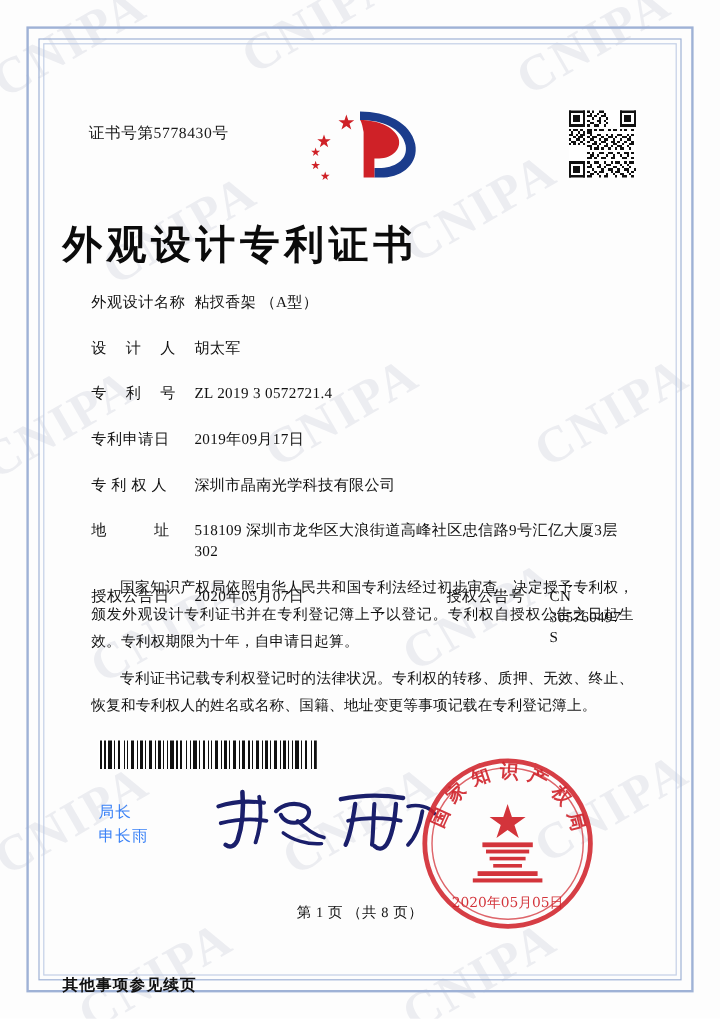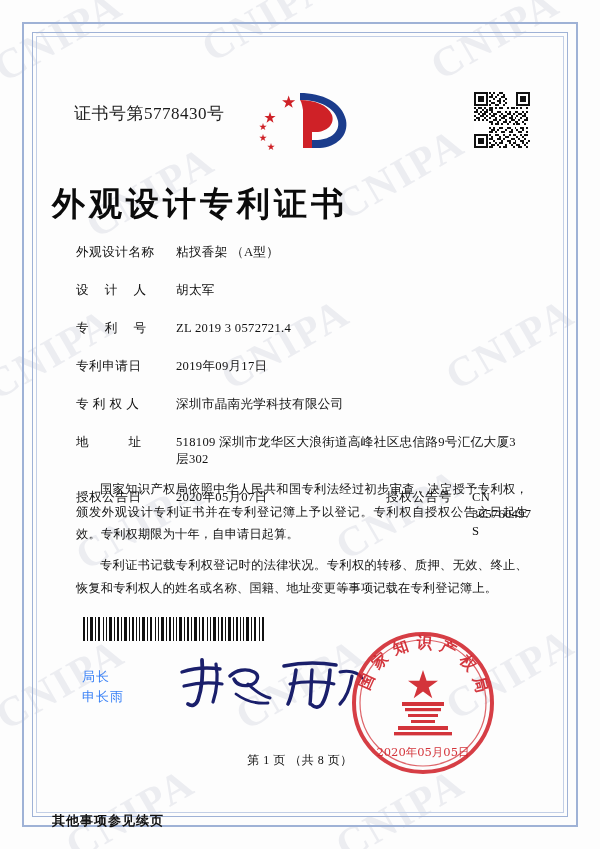--- a/index.html
+++ b/index.html
@@ -69,21 +69,21 @@
   .content {
     position: absolute;
     left: 52px; top: 52px;
     width: 496px;
     height: 745px;
   }
 
   .cert-no {
     position: absolute;
     left: 22px; top: 50px;
-    font-size: 17px;
+    font-size: 13px;
     color: #1a1a1a;
     letter-spacing: 0.5px;
   }
 
   
   .logo {
     position: absolute;
     left: 50%;
     top: 38px;
     transform: translateX(-50%);
@@ -130,21 +130,20 @@
     flex: 0 0 86px;
     letter-spacing: 0.5px;
     white-space: nowrap;
   }
   .field-label.spaced {
     letter-spacing: 6.5px;
   }
   .field-value {
     flex: 1;
     letter-spacing: 0.3px;
-    margin-left: 14px;
   }
   .field-row.dual .field-value { flex: 0 0 210px; }
   .field-label2 {
     flex: 0 0 86px;
     white-space: nowrap;
     letter-spacing: 0.5px;
   }
   .field-value2 { flex: 1; letter-spacing: 0.3px; }
 
   .para {

